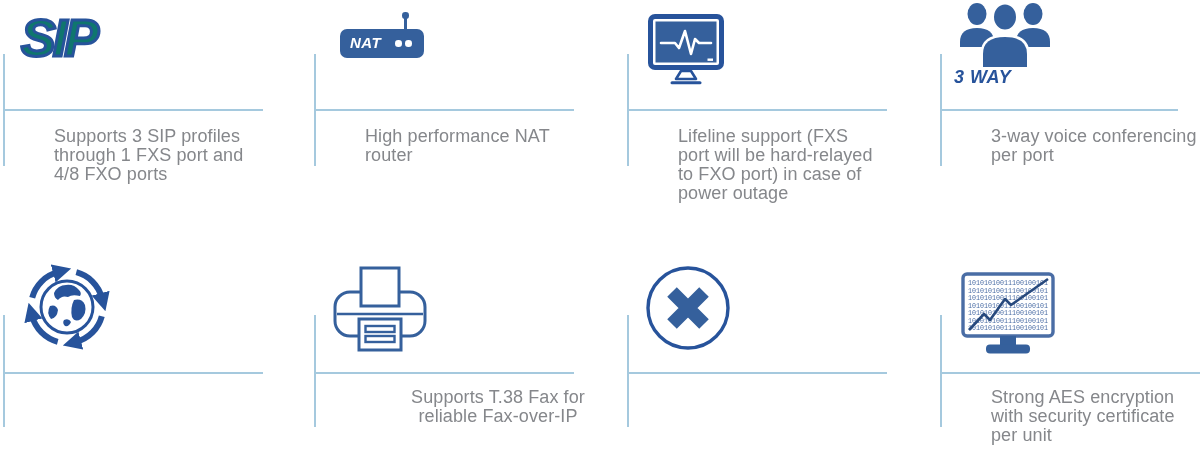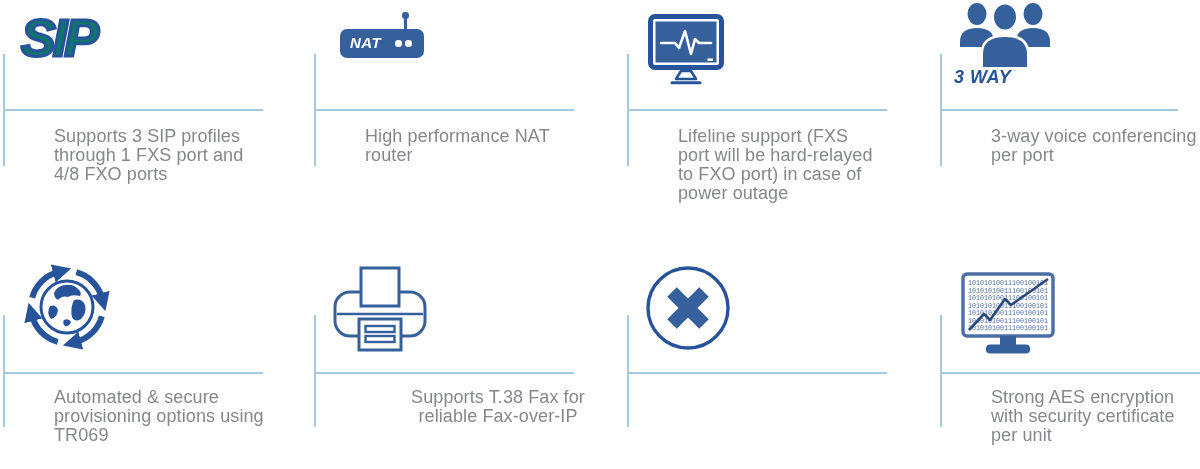--- a/index.html
+++ b/index.html
@@ -141,23 +141,20 @@
         <path d="M28 44 Q34 42 36 48 Q35 56 29 57 Q24 51 28 44 Z" fill="var(--icon-dark)"></path>
         <path d="M42 58 Q47 56 49 60 Q47 65 43 64 Q40 61 42 58 Z" fill="var(--icon-dark)"></path>
         <path d="M10.2 35.7 A36 36 0 0 1 35.7 10.2" fill="none" stroke="var(--icon-dark)" stroke-width="6" marker-end="url(#ah)"></path>
         <path d="M54.3 10.2 A36 36 0 0 1 79.8 35.7" fill="none" stroke="var(--icon-dark)" stroke-width="6" marker-end="url(#ah)"></path>
         <path d="M79.8 54.3 A36 36 0 0 1 54.3 79.8" fill="none" stroke="var(--icon-dark)" stroke-width="6" marker-end="url(#ah)"></path>
         <path d="M35.7 79.8 A36 36 0 0 1 10.2 54.3" fill="none" stroke="var(--icon-dark)" stroke-width="6" marker-end="url(#ah)"></path>
       </svg>
     </div>
     <div class="vline"></div>
     <div class="hline"></div>
-    <div class="desc">Automated &amp; secure
-provisioning options using
-TR069</div>
   </div>
 
   <div class="cell row2 c5">
     <div class="iconbox" style="left:18px;top:27px;">
       <svg width="96" height="92" viewBox="0 0 96 92">
         <rect x="3" y="30" width="90" height="44" rx="15" fill="#fff" stroke="var(--icon-mid)" stroke-width="3"></rect>
         <line x1="5" y1="52" x2="91" y2="52" stroke="var(--icon-mid)" stroke-width="2.6"></line>
         <rect x="29" y="6" width="38" height="38" fill="#fff" stroke="var(--icon-mid)" stroke-width="3"></rect>
         <rect x="27" y="57" width="42" height="31" fill="#fff" stroke="var(--icon-mid)" stroke-width="3"></rect>
         <rect x="33.5" y="64" width="29" height="6" fill="none" stroke="var(--icon-mid)" stroke-width="2.4"></rect>

